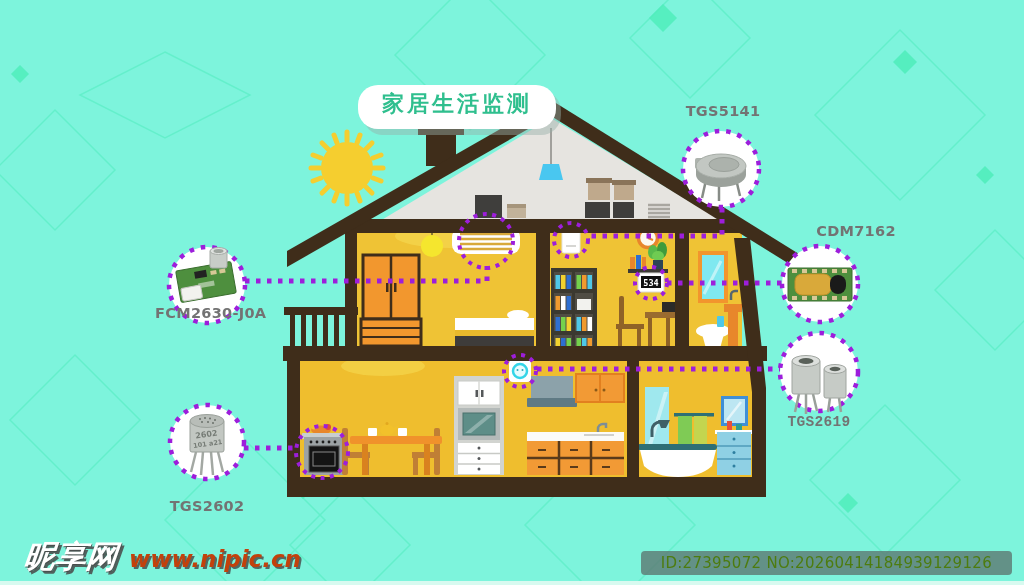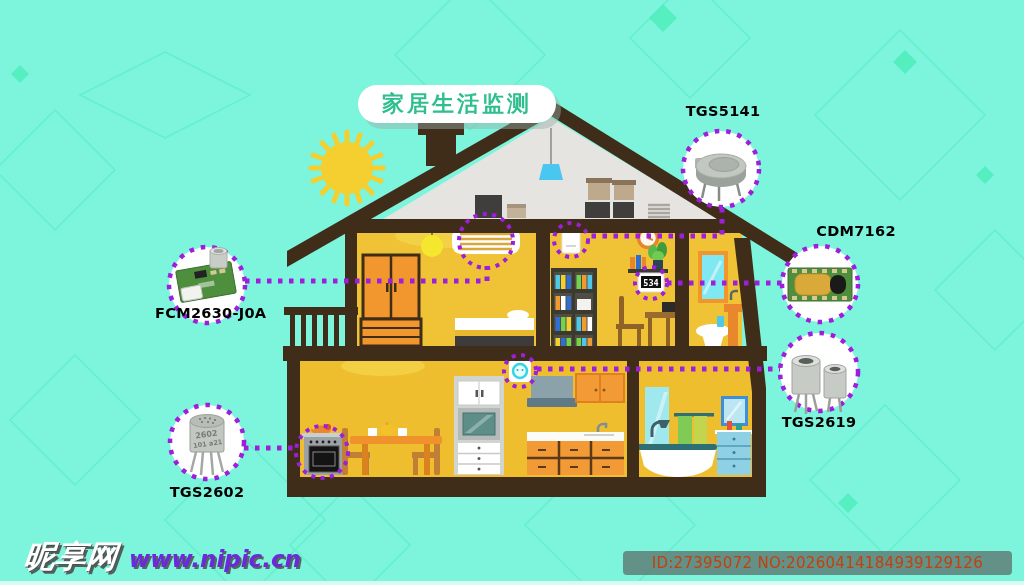--- a/index.html
+++ b/index.html
@@ -3,45 +3,45 @@
 <meta charset="utf-8">
 <style>
   html,body{margin:0;padding:0;background:#222;}
   #stage{
     position:relative;width:1024px;height:585px;overflow:hidden;
     background:#7DF4DC;
     font-family:"DejaVu Sans","Liberation Sans",sans-serif;
   }
   #stage svg{position:absolute;left:0;top:0;}
   .title-pill{
-    position:absolute;left:358px;top:85px;height:38px;line-height:38px;
+    position:absolute;left:358px;top:85px;height:44px;line-height:38px;
     background:#FFFFFF;border-radius:20px;padding:0 24px;
     font-size:22px;font-weight:bold;letter-spacing:3px;color:#2FBF8E;
     box-shadow:5px 6px 0 rgba(150,175,168,.45);
   }
   .sensor-label{
-    position:absolute;font-size:14.5px;font-weight:bold;color:#000000;
+    position:absolute;font-size:14.5px;font-weight:bold;color:#737373;
     letter-spacing:.3px;text-align:center;white-space:nowrap;
   }
   .watermark{
     position:absolute;left:24px;top:536px;display:flex;align-items:baseline;gap:12px;
   }
   .watermark .site-name{
     font-size:31px;font-weight:bold;font-style:italic;color:#FFFFFF;
     transform:skewX(-6deg);
     text-shadow:3px 3px 0 rgba(70,70,70,.85),1px 1px 0 rgba(70,70,70,.85);
   }
   .watermark .site-url{
-    font-size:23px;font-weight:bold;font-style:italic;color:#6d28d9;
+    font-size:23px;font-weight:bold;font-style:italic;color:#c2410c;
     text-shadow:2px 2px 0 rgba(70,70,70,.8);
   }
   .id-badge{
     position:absolute;right:12px;top:551px;
-    background:rgba(92,120,114,.8);border-radius:4px;padding:3px 29px;
-    color:#c2410c;font-size:15px;letter-spacing:.3px;
+    background:rgba(92,120,114,.8);border-radius:4px;padding:3px 20px;
+    color:#4d7c0f;font-size:15px;letter-spacing:.3px;
   }
   .bottom-strip{position:absolute;left:0;bottom:0;width:100%;height:4px;background:#D8FAF0;}
 </style>
 </head>
 <body>
 
 <div id="stage">
 
 <svg width="1024" height="585" viewBox="0 0 1024 585">
 
@@ -538,23 +538,23 @@
         </g>
       </g>
     </g>
   </g>
 </svg>
 
   <div class="title-pill">家居生活监测</div>
 
   <div class="sensor-label" style="left:683px;top:103px;width:80px;">TGS5141</div>
   <div class="sensor-label" style="left:816px;top:223px;width:80px;">CDM7162</div>
-  <div class="sensor-label" style="left:779px;top:414px;width:80px;">TGS2619</div>
+  <div class="sensor-label" style="left:779px;top:414px;width:80px;font-family:Liberation Mono, monospace;">TGS2619</div>
   <div class="sensor-label" style="left:155px;top:305px;width:105px;">FCM2630-J0A</div>
-  <div class="sensor-label" style="left:167px;top:484px;width:80px;">TGS2602</div>
+  <div class="sensor-label" style="left:167px;top:498px;width:80px;">TGS2602</div>
 
   <div class="watermark">
     <span class="site-name">昵享网</span>
     <span class="site-url">www.nipic.cn</span>
   </div>
 
   <div class="id-badge">ID:27395072 NO:20260414184939129126</div>
   <div class="bottom-strip"></div>
 </div>
 

